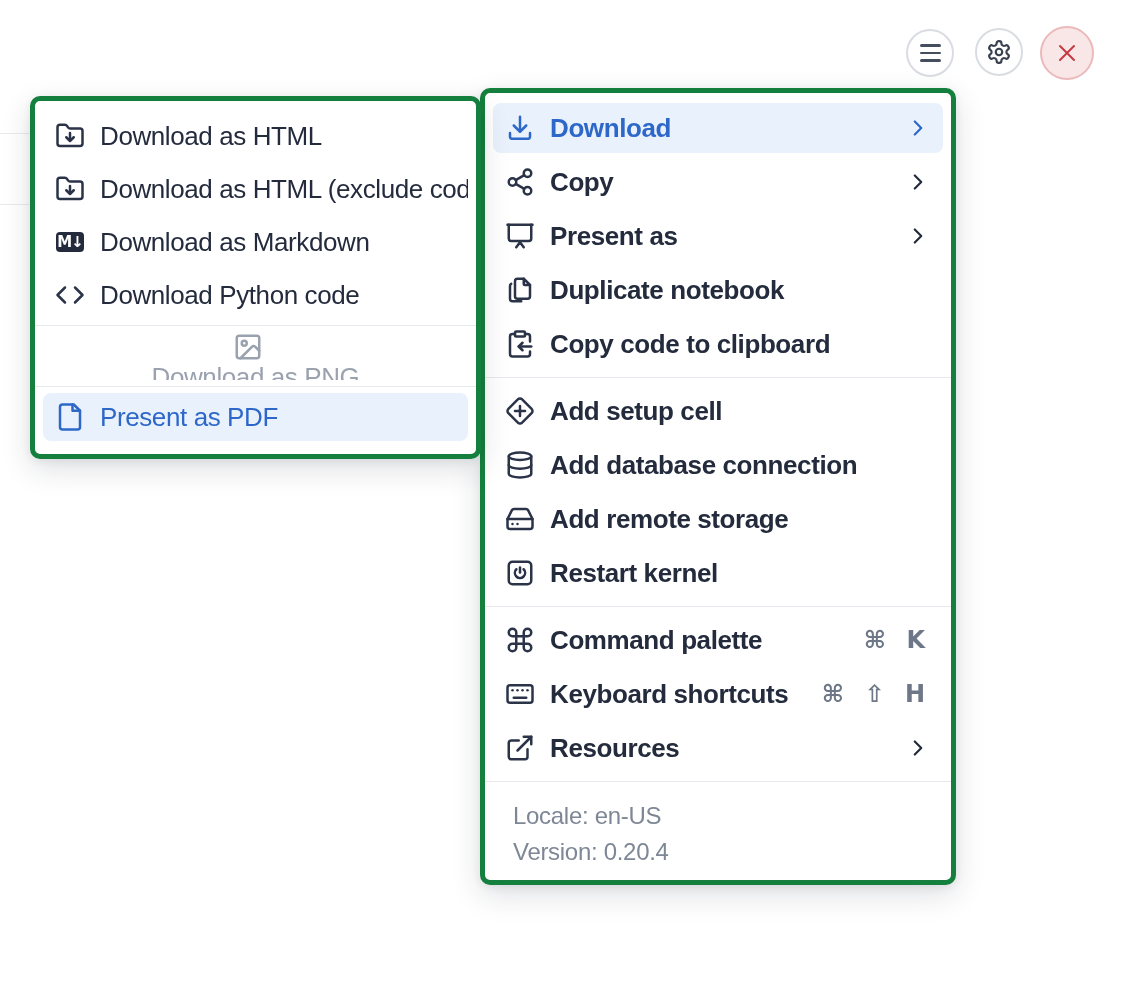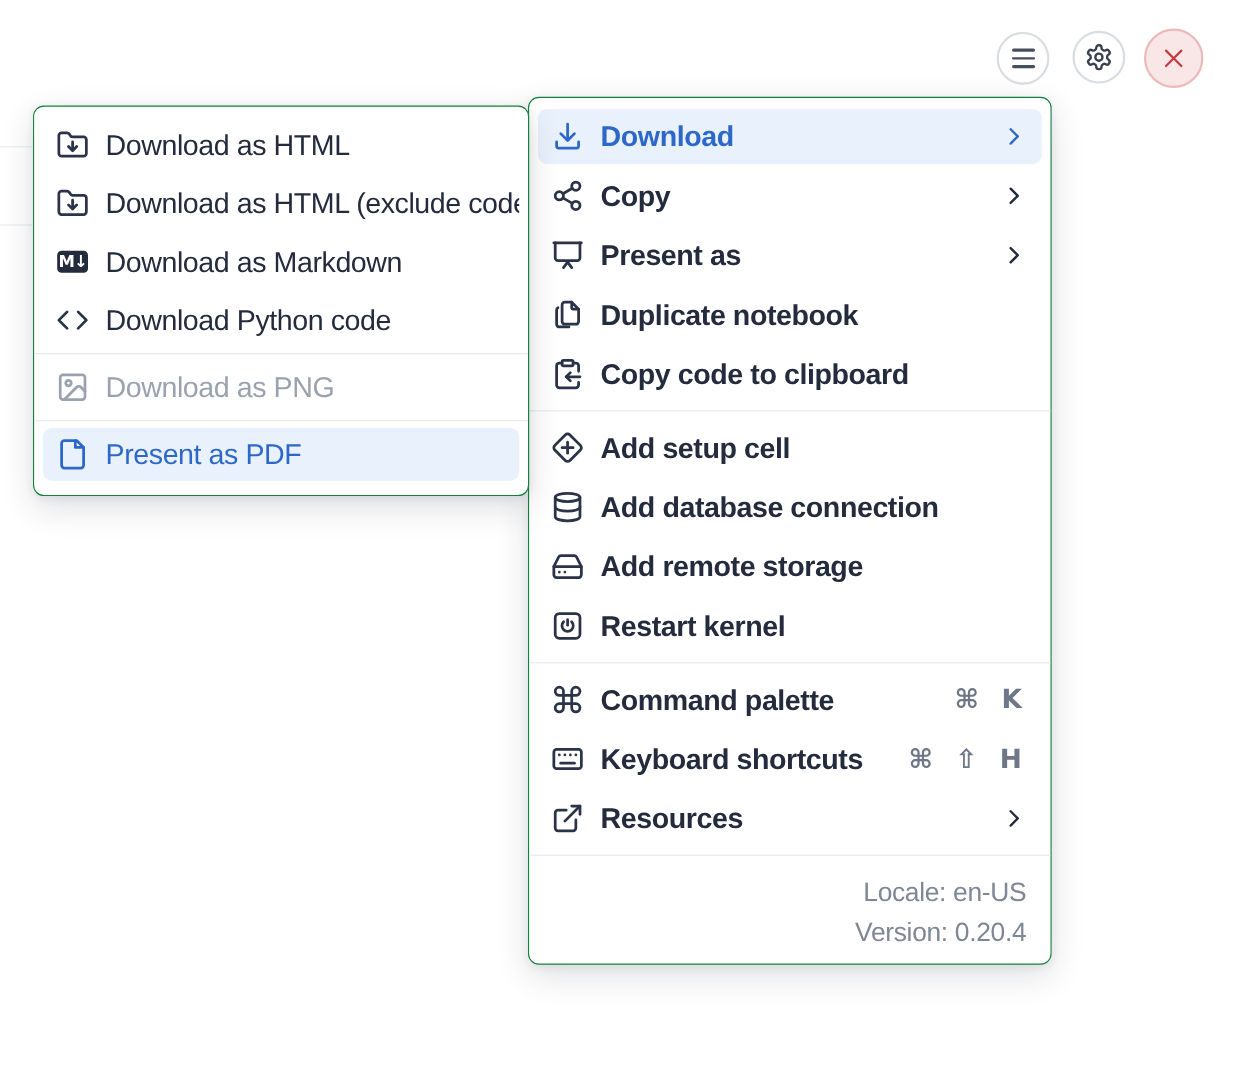--- a/index.html
+++ b/index.html
@@ -9,39 +9,39 @@
   .edge-line { position:absolute; left:0; width:29px; height:1px; background:#e8eaee; }
 
   
   .circle-btn { position:absolute; border-radius:50%; background:#fff;
     border:2px solid #d9dce1; display:flex; align-items:center; justify-content:center; }
   .circle-btn.close { background:#f9e7e7; border-color:#ecb9bb; }
   .bars { display:flex; flex-direction:column; gap:5px; }
   .bars i { display:block; width:21px; height:2.6px; background:#454e5f; border-radius:2px; }
 
   
-  .panel { position:absolute; background:#ffffff; border:1px solid #15803d;
+  .panel { position:absolute; background:#ffffff; border:5px solid #15803d;
     border-radius:10px; box-shadow:0 10px 30px rgba(25,35,55,.14), 0 2px 8px rgba(25,35,55,.08);
-    padding:6px 0 8px 0;text-align:right; }
+    padding:6px 0 8px 0; }
   .panel.submenu { left:30px; top:96px; width:451px; z-index:3; }
   .panel.mainmenu { left:480px; top:88px; width:476px; z-index:2; }
 
   .mi { display:flex; align-items:center; margin:5px 8px; padding:0 12px;
     height:48px; border-radius:8px; font-size:26px; letter-spacing:-0.4px;
     color:#232b3d; white-space:nowrap; overflow:hidden; cursor:default; }
   .mainmenu .mi { height:50px; margin:4px 8px;font-weight:bold; }
   .mi .ico { flex:0 0 30px; width:30px; height:30px; margin-right:15px;
     display:flex; align-items:center; justify-content:center; color:#2a3347; }
   .mi .label { flex:0 1 auto; }
   .mi .chev { margin-left:auto; color:#232b3d; display:flex; }
   .mi .shortcut { margin-left:auto; color:#6e7787; font-size:24px; letter-spacing:6px;
     font-family:"DejaVu Sans","Liberation Sans",sans-serif; }
   .mi.active { background:#e9f1fc; color:#2d68c9; }
   .mi.active .ico, .mi.active .chev { color:#2d68c9; }
-  .mi.disabled { color:#9aa2af; }
+  .mi.disabled { color:#9aa2af;flex-direction:column; }
   .mi.disabled .ico { color:#9aa2af; }
 
   .divider { height:1px; background:#e6e9ed; margin:6px 0; }
   .mainmenu .divider { margin:8px 0; }
 
   .md-badge { width:28px; height:20px; background:#232b3d; border-radius:4px;
     color:#fff; font-size:15px; font-weight:bold; display:flex; align-items:center;
     justify-content:center; letter-spacing:-1px;
     font-family:"DejaVu Sans","Liberation Sans",sans-serif; }
 

